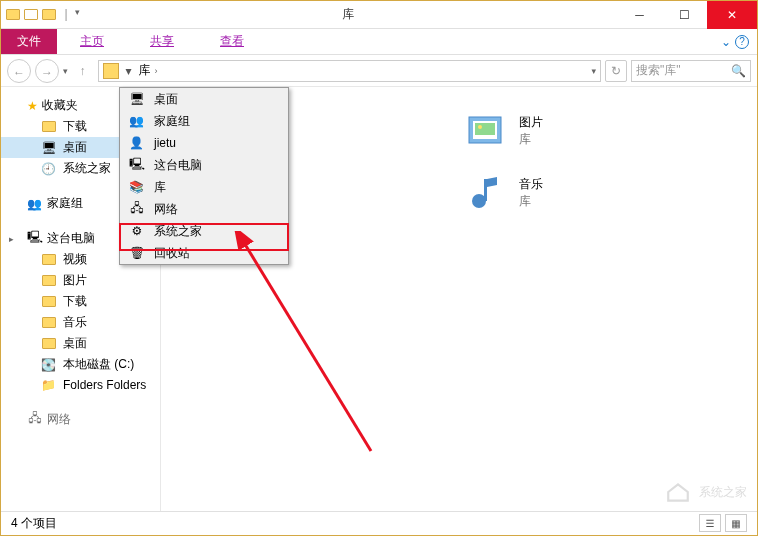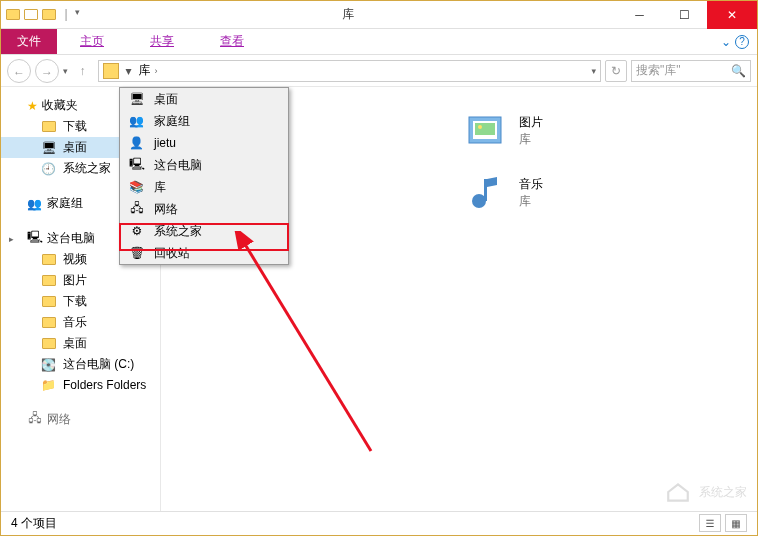--- a/index.html
+++ b/index.html
@@ -169,21 +169,21 @@
           <span>音乐</span>
         </div>
       <div class="tree-item l2">
           <span class="ti-icon">
             <span class="folder-ic"></span>
           </span>
           <span>桌面</span>
         </div>
       <div class="tree-item l2">
           <span class="ti-icon">💽</span>
-          <span>这台电脑 (C:)</span>
+          <span>本地磁盘 (C:)</span>
         </div>
       <div class="tree-item l2">
           <span class="ti-icon">📁</span>
           <span>Folders Folders</span>
         </div>
     </div>
     <div class="tree-group" style="margin-top:6px;">
       <div class="tree-header" style="opacity:.6;">
         <span style="width:14px;"></span>
         <span class="ti-icon">🖧</span>

